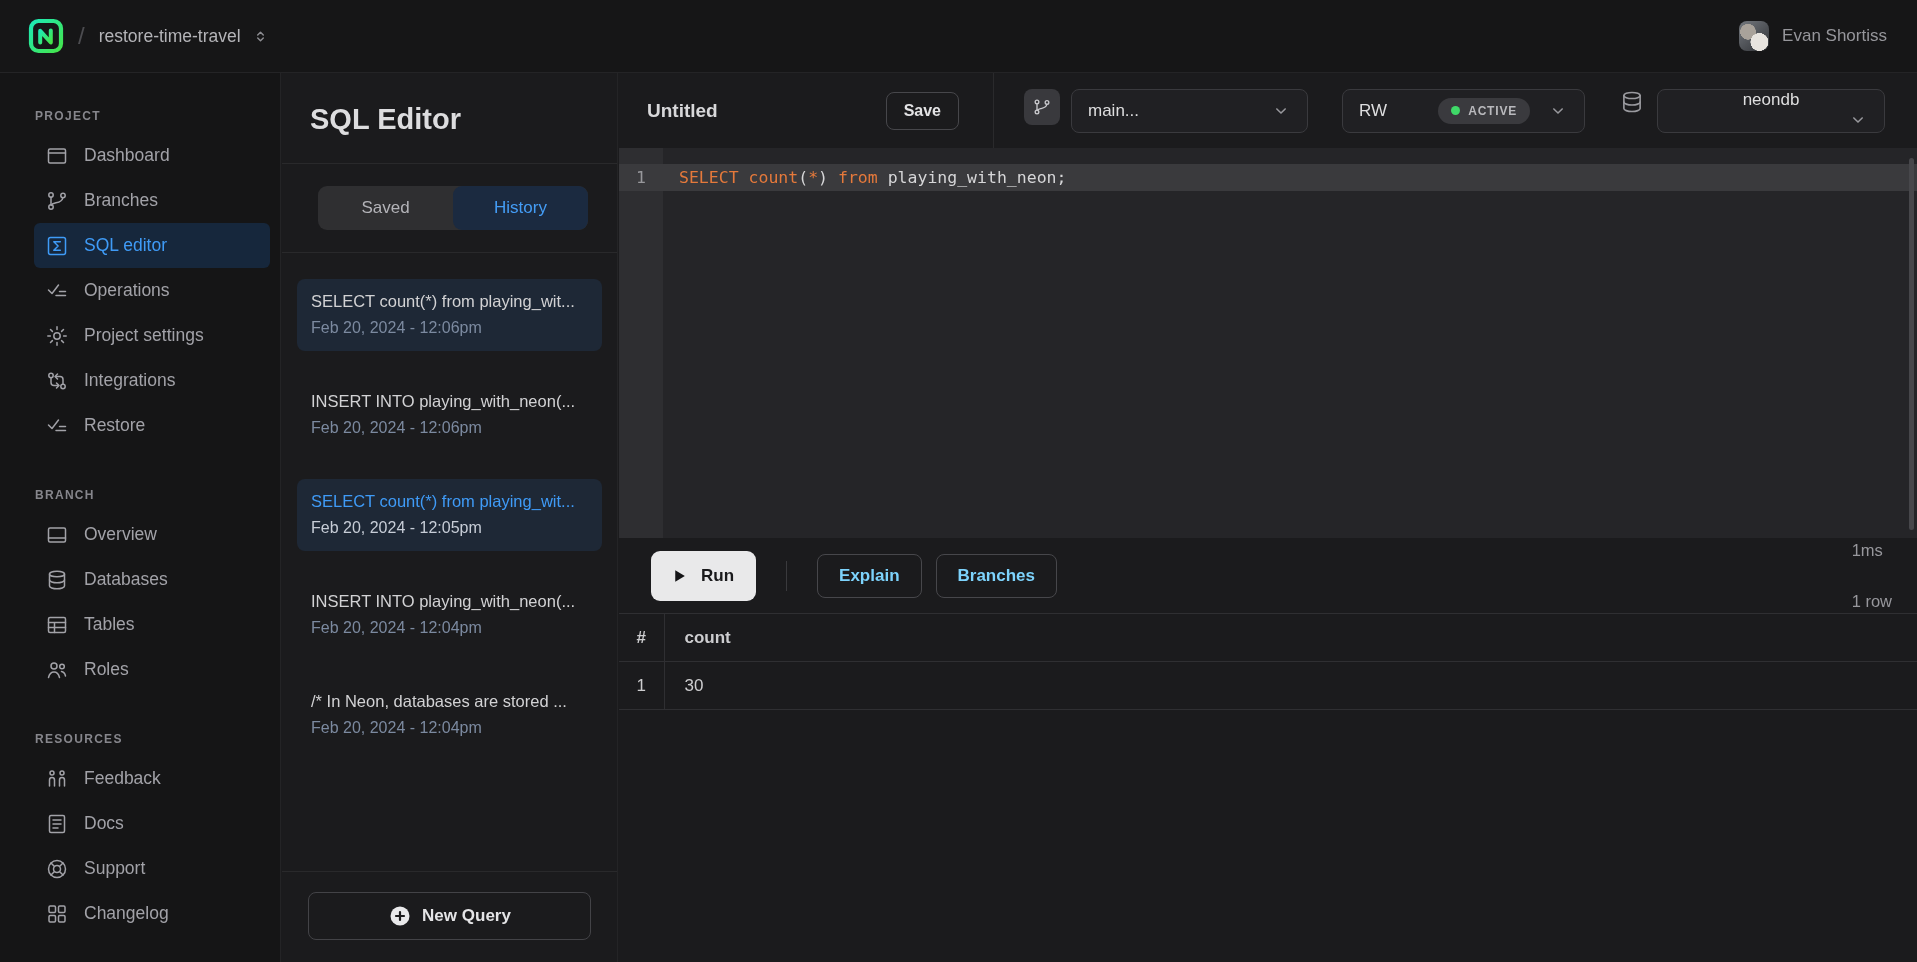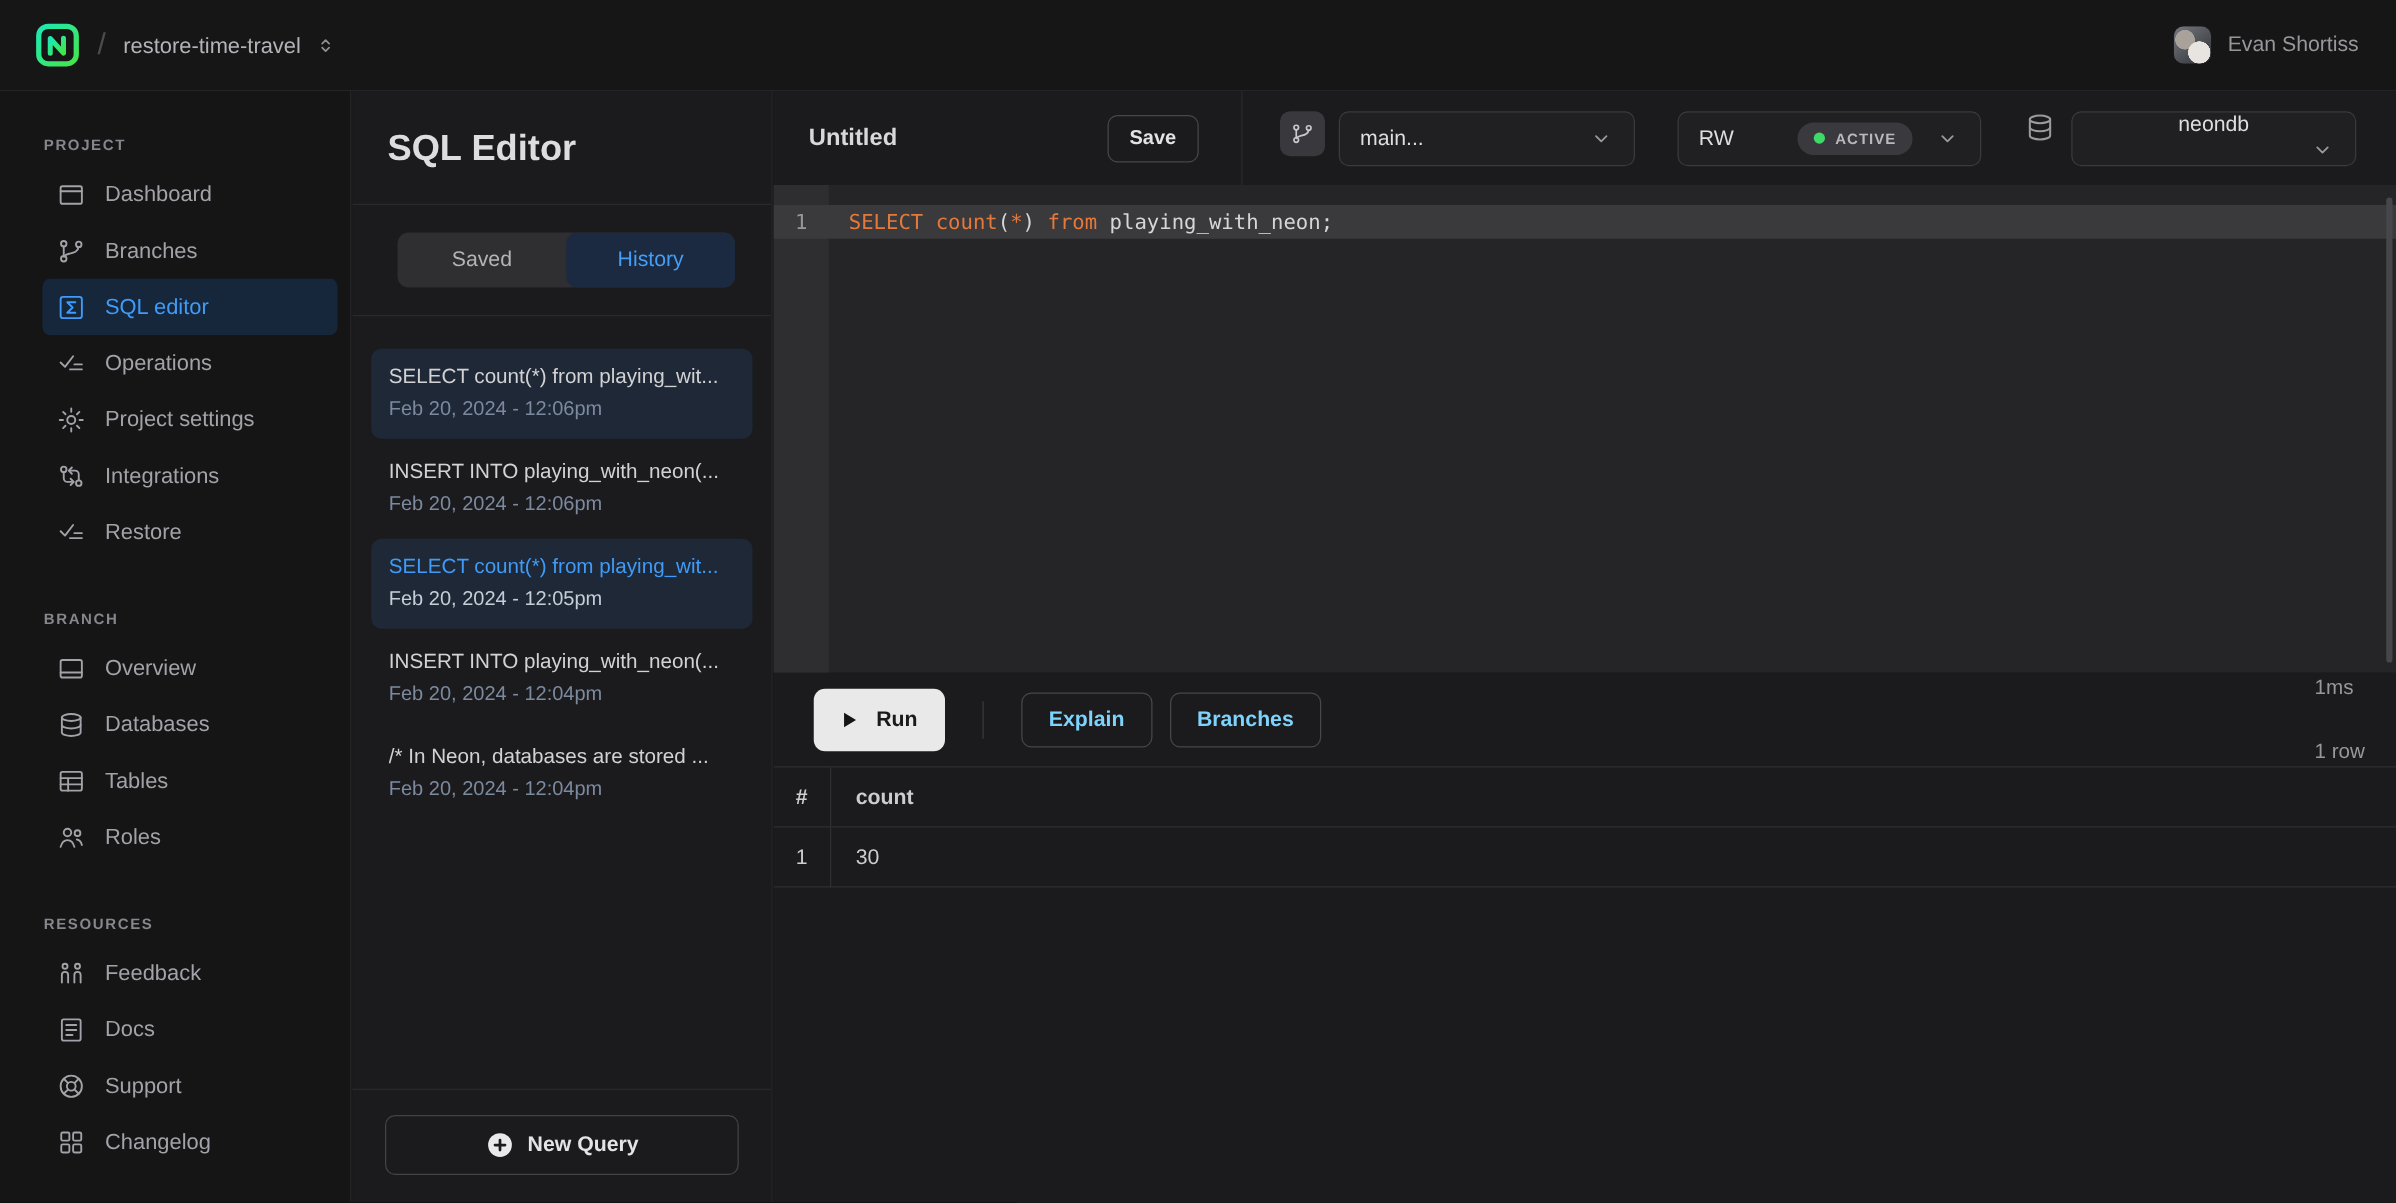--- a/index.html
+++ b/index.html
@@ -52,21 +52,21 @@
     background:#1b1b1d; border-right:1px solid #242426;
     display:flex; flex-direction:column;
   }
   .qp-title { padding:30px 28px 27px 28px; font-size:29px; font-weight:700; color:#dddddf; }
   .qp-div { height:1px; background:#29292b; flex:none; }
   .tabs-wrap { padding:22px 30px 22px 36px; flex:none; }
   .seg { width:270px; height:44px; background:#2f2f31; border-radius:9px; display:flex; overflow:hidden; }
   .seg-btn { flex:1; display:flex; align-items:center; justify-content:center; font-size:17px; color:#b3b3b8; cursor:pointer; }
   .seg-btn.active { background:#1b2a40; color:#449df6; border-radius:9px; }
   .history { flex:1; padding:26px 15px 0 15px; overflow:hidden; }
-  .hist-item { padding:11px 14px 13px; border-radius:8px; margin-bottom:4px; cursor:pointer; }
+  .hist-item { padding:11px 14px 13px; border-radius:8px; margin-bottom:28px; cursor:pointer; }
   .hist-q { font-size:16.5px; line-height:22px; color:#d2d2d4; margin-bottom:5px; white-space:nowrap; overflow:hidden; }
   .hist-d { font-size:16px; line-height:21px; color:#7c8aa0; }
   .hist-item.highlighted { background:#1e2836; }
   .hist-item.selected { background:#1e2836; }
   .hist-item.selected .hist-q { color:#3f9bf7; }
   .hist-item.selected .hist-d { color:#c7cdd7; }
   .qp-footer { border-top:1px solid #29292b; padding:20px 26px 22px; flex:none; }
   .new-query-btn {
     width:100%; height:48px; border:1px solid #434347; border-radius:8px; background:transparent;
     display:flex; align-items:center; justify-content:center; gap:10px;

